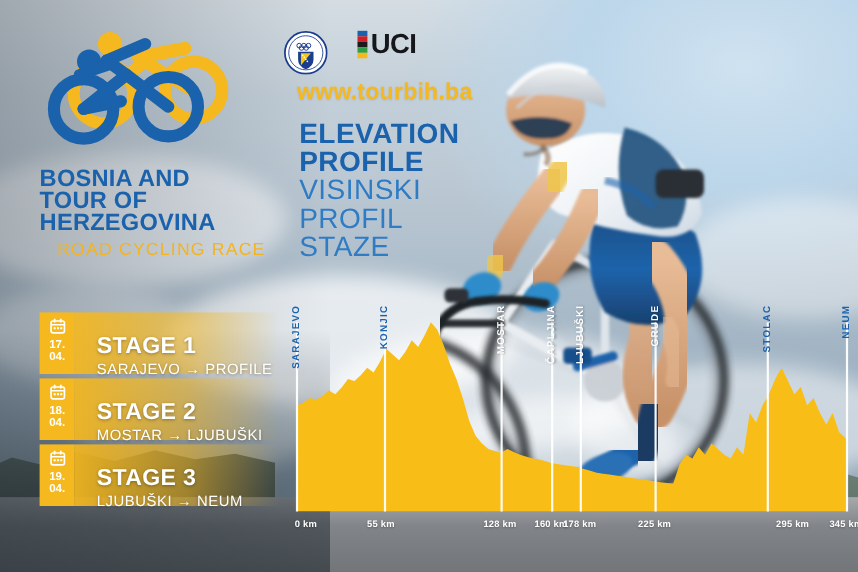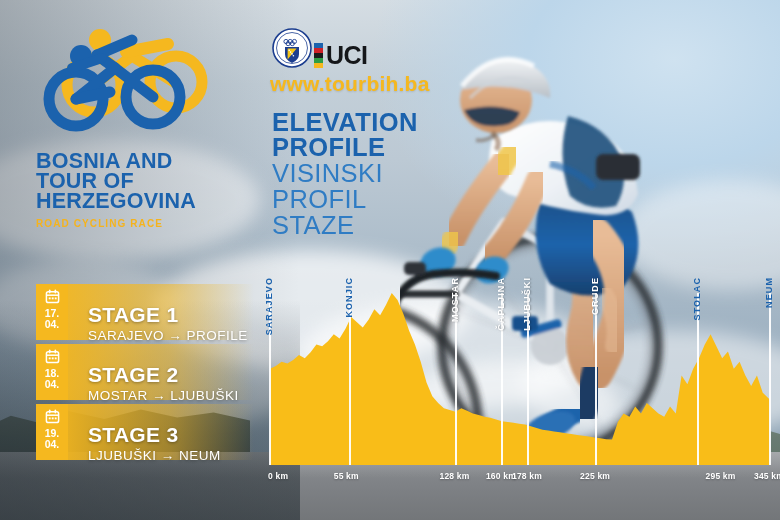--- a/index.html
+++ b/index.html
@@ -72,22 +72,22 @@
   
   #logo { position:absolute; left:28px; top:22px; width:230px; }
   #logo-mark { width:175px; height:115px; margin-left:8px; }
   .logo-title {
     margin-top:10px; margin-left:8px;
     color:#1b62ad; font-weight:bold; font-size:21.5px; line-height:20px;
     letter-spacing:.2px;
   }
   .logo-title div { white-space:nowrap; }
   .logo-sub {
-    margin-left:8px; margin-top:7px;
-    color:#f5b31d; font-weight:bold; font-size:10px; letter-spacing:1.1px;
+    margin-left:24px; margin-top:7px;
+    color:#f5b31d; font-weight:normal; font-size:16px; letter-spacing:1.1px;
   }
 
   
   #stages { position:absolute; left:36px; top:284px; width:250px; }
   .stage { position:relative; height:40px; margin-bottom:20px; }
   .stage-badge {
     position:absolute; left:0; top:0; width:32px; height:56px;
     background:#f5b81f;
     display:flex; flex-direction:column; align-items:center; justify-content:flex-start;
     padding-top:5px; color:#fff;
@@ -103,21 +103,21 @@
   .stage-name {
     color:#fff; font-weight:bold; font-size:21px; line-height:22px; letter-spacing:.3px;
     text-shadow:0 1px 3px rgba(0,0,0,.35);
   }
   .stage-route {
     color:#fff; font-size:13.5px; line-height:16px; letter-spacing:.5px; margin-top:2px;
     text-shadow:0 1px 3px rgba(0,0,0,.35);
   }
 
   
-  #emblems { position:absolute; left:272px; top:28px; display:flex; align-items:flex-end; gap:2px; }
+  #emblems { position:absolute; left:258px; top:28px; display:flex; align-items:flex-start; gap:27px; }
   .bih-emblem { width:40px; height:40px; }
   .uci-logo { display:flex; align-items:center; gap:3px; }
   .uci-bars { display:flex; flex-direction:column; width:9px; height:25px; }
   .uci-bars span { flex:1; }
   .uci-word { color:#15171a; font-weight:bold; font-size:25px; letter-spacing:-.5px; line-height:25px; }
 
   #site {
     position:absolute; left:270px; top:72px;
     color:#f5b81f; font-weight:bold; font-size:21px; letter-spacing:.2px;
     text-shadow:0 1px 2px rgba(0,0,0,.12);

